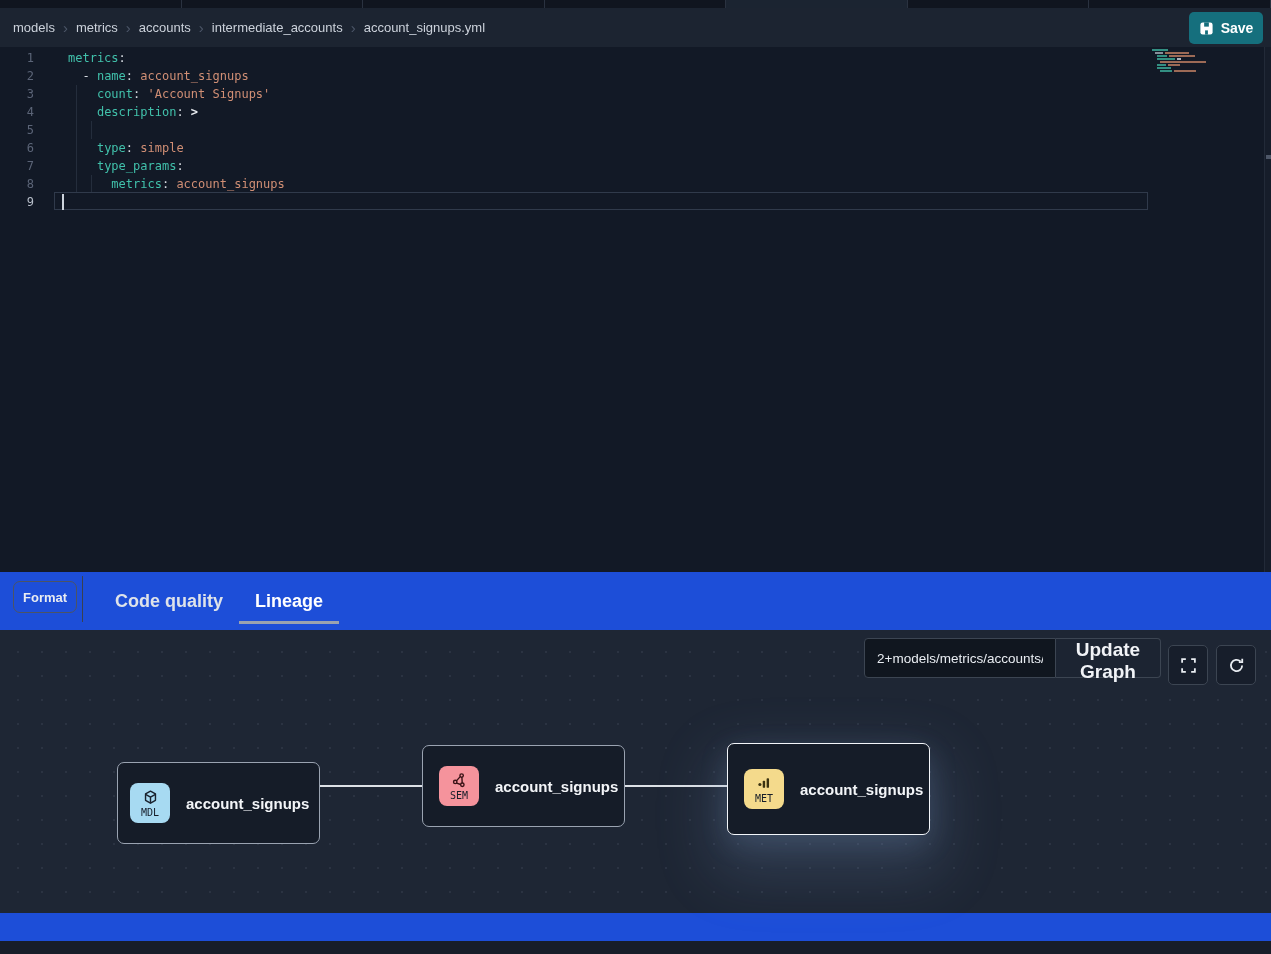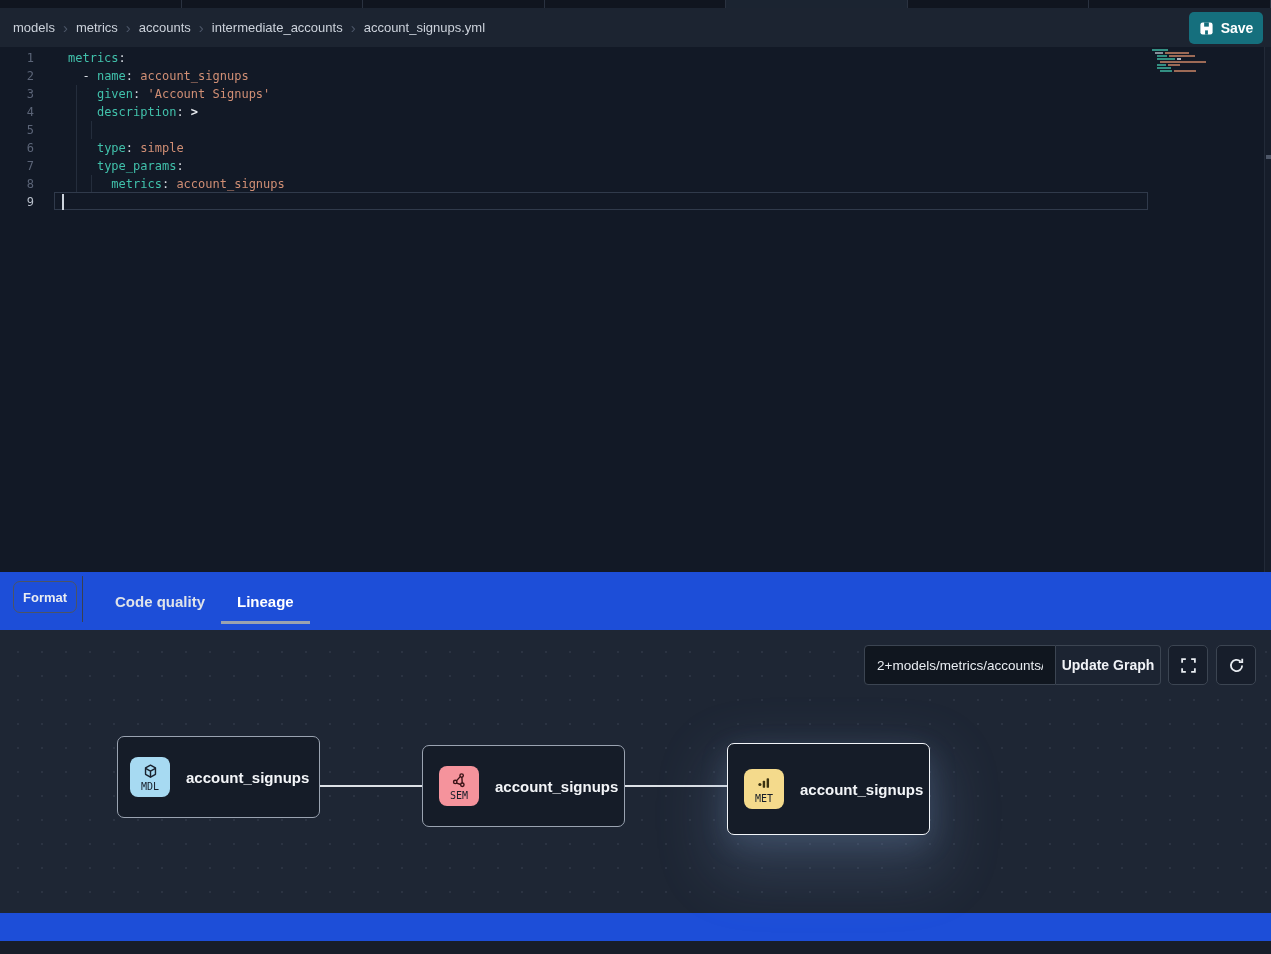--- a/index.html
+++ b/index.html
@@ -50,50 +50,50 @@
 
   
   .bottom-panel { position:absolute; top:572px; left:0; width:1271px; height:382px; background:#1d4ed8; }
   .panel-row { position:absolute; top:0; left:0; width:1271px; height:58px; }
   .format-btn { position:absolute; left:13px; top:9px; height:32px; padding:0 9px; background:transparent;
                 border:1px solid #4c5463; border-radius:7px; color:#e9ecf1; font-size:13px; font-weight:600;
                 cursor:pointer; font-family:"Liberation Sans", sans-serif; }
   .vdivider { position:absolute; left:82px; top:4px; width:1px; height:46px; background:#39414f; }
   .panel-tabs { position:absolute; left:99px; top:0; height:58px; display:flex; }
   .ptab { position:relative; height:58px; padding:0 16px; display:flex; align-items:center;
-          color:#dfe3e9; font-size:15px; font-weight:600; cursor:pointer; }
+          color:#dfe3e9; font-size:18px; font-weight:600; cursor:pointer; }
   .ptab.active { color:#ffffff; }
   .ptab .underline { position:absolute; left:0; bottom:6px; width:100%; height:3px; background:#9aa2b0; }
 
   
   .canvas { position:absolute; top:58px; left:0; width:1271px; height:283px; background:#1e2634;
             background-image:radial-gradient(#2b3342 1px, transparent 1.3px); background-size:24px 24px;
             background-position:6px 10px; }
   .bottom-strip { position:absolute; bottom:0; left:0; width:1271px; height:13px; background:#171d29; }
 
-  .selector-group { position:absolute; left:855px; top:15px; height:40px; display:flex;padding-left:9px; }
+  .selector-group { position:absolute; left:855px; top:8px; height:40px; display:flex;padding-left:9px; }
   .selector-input { width:192px; height:40px; background:#10161f; border:1px solid #3c4552;
                     border-radius:4px 0 0 4px; color:#e9edf2; font-size:13.5px; padding:0 12px;
                     font-family:"Liberation Sans", sans-serif; outline:none; }
   .update-btn { width:105px; height:40px; background:#1c2432; border:1px solid #3c4552; border-left:none;
-                border-radius:0 4px 4px 0; color:#f1f3f7; font-size:14px; font-weight:600; cursor:pointer;
+                border-radius:0 4px 4px 0; color:#f1f3f7; font-size:19px; font-weight:600; cursor:pointer;
                 font-family:"Liberation Sans", sans-serif; }
   .icon-btn { position:absolute; top:15px; width:40px; height:40px; background:#171e2b;
               border:1px solid #3c4552; border-radius:5px; display:flex; align-items:center;
               justify-content:center; cursor:pointer; }
   .icon-btn.fs { left:1168px; }
   .icon-btn.rf { left:1216px; }
 
   .edge { position:absolute; height:1.5px; background:#dde1e6; }
   .edge-0 { left:320px; top:155px; width:102px; }
   .edge-1 { left:625px; top:155px; width:102px; }
 
   .node { position:absolute; width:203px; height:82px; background:#151c28; border:1px solid #9aa3b1;
           border-radius:7px; display:flex; align-items:center; padding-left:16px; gap:16px; cursor:pointer; }
-  .node-0 { left:117px; top:106px;padding-left:12px; }
+  .node-0 { left:117px; top:132px;padding-left:12px; }
   .node-1 { left:422px; top:115px; }
   .node-2 { left:727px; top:113px; height:92px; }
   .node.selected { border:1.5px solid #f3f6fa;
           box-shadow:0 26px 60px 14px rgba(125,155,200,0.20), 0 8px 28px rgba(135,165,210,0.18); }
   .badge { width:40px; height:40px; border-radius:8px; display:flex; flex-direction:column;
            align-items:center; justify-content:center; flex:none; }
   .badge svg { display:block; }
   .badge .btxt { font-family:"DejaVu Sans Mono", monospace; font-size:10px; color:#161d29;
                  line-height:11px; margin-top:1px; }
   .node .nlabel { color:#f3f5f8; font-size:15px; font-weight:600; }
@@ -134,21 +134,21 @@
         </svg>
       </span>
       <span>Save</span>
     </button>
   </div>
 
   <div class="editor">
     <div id="editor-lines">
         <div class="code-line" style="top: 2px;"><span class="ln">1</span><span class="code"><span class="tok-k">metrics</span><span class="tok-p">:</span></span></div>
         <div class="code-line" style="top: 20px;"><span class="ln">2</span><span class="code"><span class="tok-w">  </span><span class="tok-p">- </span><span class="tok-k">name</span><span class="tok-p">:</span><span class="tok-v"> account_signups</span></span></div>
-        <div class="code-line" style="top: 38px;"><span class="ln">3</span><div class="indent-guide" style="left: 76.44px;"></div><span class="code"><span class="tok-w">    </span><span class="tok-k">given</span><span class="tok-p">:</span><span class="tok-v"> 'Account Signups'</span></span></div>
+        <div class="code-line" style="top: 38px;"><span class="ln">3</span><div class="indent-guide" style="left: 76.44px;"></div><span class="code"><span class="tok-w">    </span><span class="tok-k">count</span><span class="tok-p">:</span><span class="tok-v"> 'Account Signups'</span></span></div>
         <div class="code-line" style="top: 56px;"><span class="ln">4</span><div class="indent-guide" style="left: 76.44px;"></div><span class="code"><span class="tok-w">    </span><span class="tok-k">description</span><span class="tok-p">:</span><span class="tok-w"> </span><span class="tok-b">&gt;</span></span></div>
         <div class="code-line" style="top: 74px;"><span class="ln">5</span><div class="indent-guide" style="left: 76.44px;"></div><div class="indent-guide" style="left: 90.88px;"></div><span class="code"><span class="tok-w">      </span></span></div>
         <div class="code-line" style="top: 92px;"><span class="ln">6</span><div class="indent-guide" style="left: 76.44px;"></div><span class="code"><span class="tok-w">    </span><span class="tok-k">type</span><span class="tok-p">:</span><span class="tok-v"> simple</span></span></div>
         <div class="code-line" style="top: 110px;"><span class="ln">7</span><div class="indent-guide" style="left: 76.44px;"></div><span class="code"><span class="tok-w">    </span><span class="tok-k">type_params</span><span class="tok-p">:</span></span></div>
         <div class="code-line" style="top: 128px;"><span class="ln">8</span><div class="indent-guide" style="left: 76.44px;"></div><div class="indent-guide" style="left: 90.88px;"></div><span class="code"><span class="tok-w">      </span><span class="tok-k">metrics</span><span class="tok-p">:</span><span class="tok-v"> account_signups</span></span></div>
         <div class="code-line cursor-line" style="top: 146px;"><span class="ln">9</span><span class="code"></span><div class="current-line-box" style="top: -1px;"></div><div class="caret"></div></div>
       </div>
     <div class="minimap" id="minimap">
         <div class="mm-row" style="padding-left: 0px;">
           <div class="mm-seg" style="width: 16px; background: rgb(58, 164, 147);"></div>

